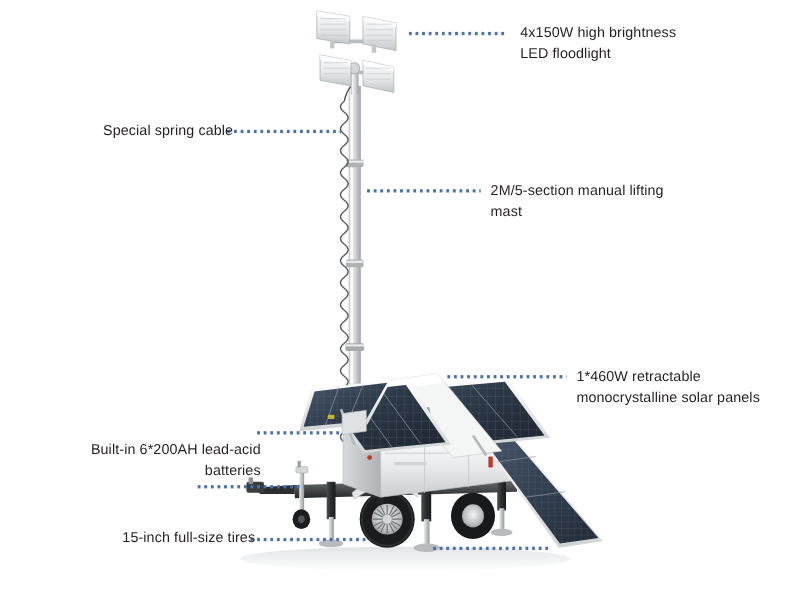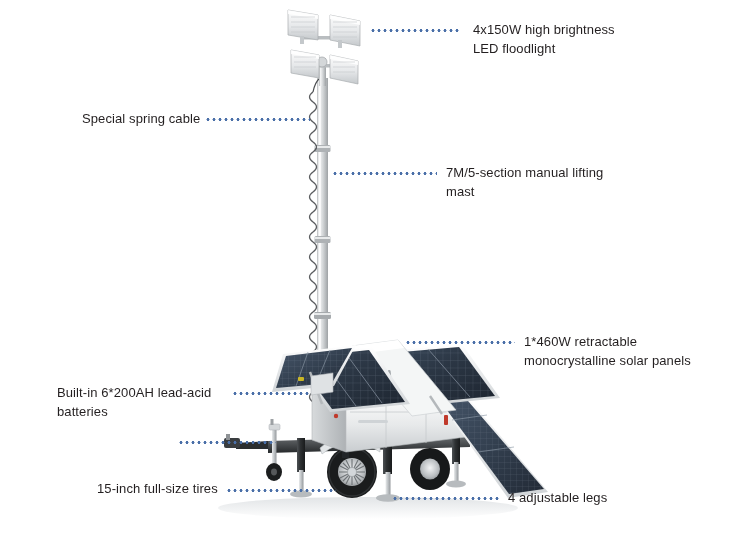--- a/index.html
+++ b/index.html
@@ -25,21 +25,21 @@
   
   .callout {
     position: absolute;
     font-size: 13px;
     line-height: 19px;
     color: #231f20;
     white-space: pre-line;
     letter-spacing: 0.1px;
   }
   .callout.right { text-align: left; }
-  .callout.left  { text-align: left; }
+  .callout.left  { text-align: right; }
 
   
   .leader {
     position: absolute;
     height: 3px;
     background-image: radial-gradient(circle, #4a6fa8 1.4px, rgba(0,0,0,0) 1.6px);
     background-size: 6px 3px;
     background-repeat: repeat-x;
     background-position: 0 50%;
     transform-origin: 0 50%;
@@ -335,27 +335,26 @@
 
   <div class="leader" style="left:226px; top:489px; width:110px;"></div>
 
   <div class="leader" style="left:392px; top:497px; width:108px;"></div>
 
   <div class="callout right" style="left:473px; top:20px; width:200px;">4x150W high brightness
 LED floodlight</div>
 
   <div class="callout left" style="left:82px; top:109px; width:130px;">Special spring cable</div>
 
-  <div class="callout right" style="left:446px; top:163px; width:200px;">7M/5-section manual lifting
+  <div class="callout right" style="left:446px; top:163px; width:200px;">2M/5-section manual lifting
 mast</div>
 
   <div class="callout right" style="left:524px; top:332px; width:200px;">1*460W retractable
 monocrystalline solar panels</div>
 
-  <div class="callout left" style="left:57px; top:383px; width:180px;">Built-in 6*200AH lead-acid
+  <div class="callout left" style="left:57px; top:399px; width:180px;">Built-in 6*200AH lead-acid
 batteries</div>
 
 
   <div class="callout left" style="left:97px; top:479px; width:135px;">15-inch full-size tires</div>
 
-  <div class="callout right" style="left:508px; top:488px; width:160px;">4 adjustable legs</div>
 
 </div>
 
 </body></html>

